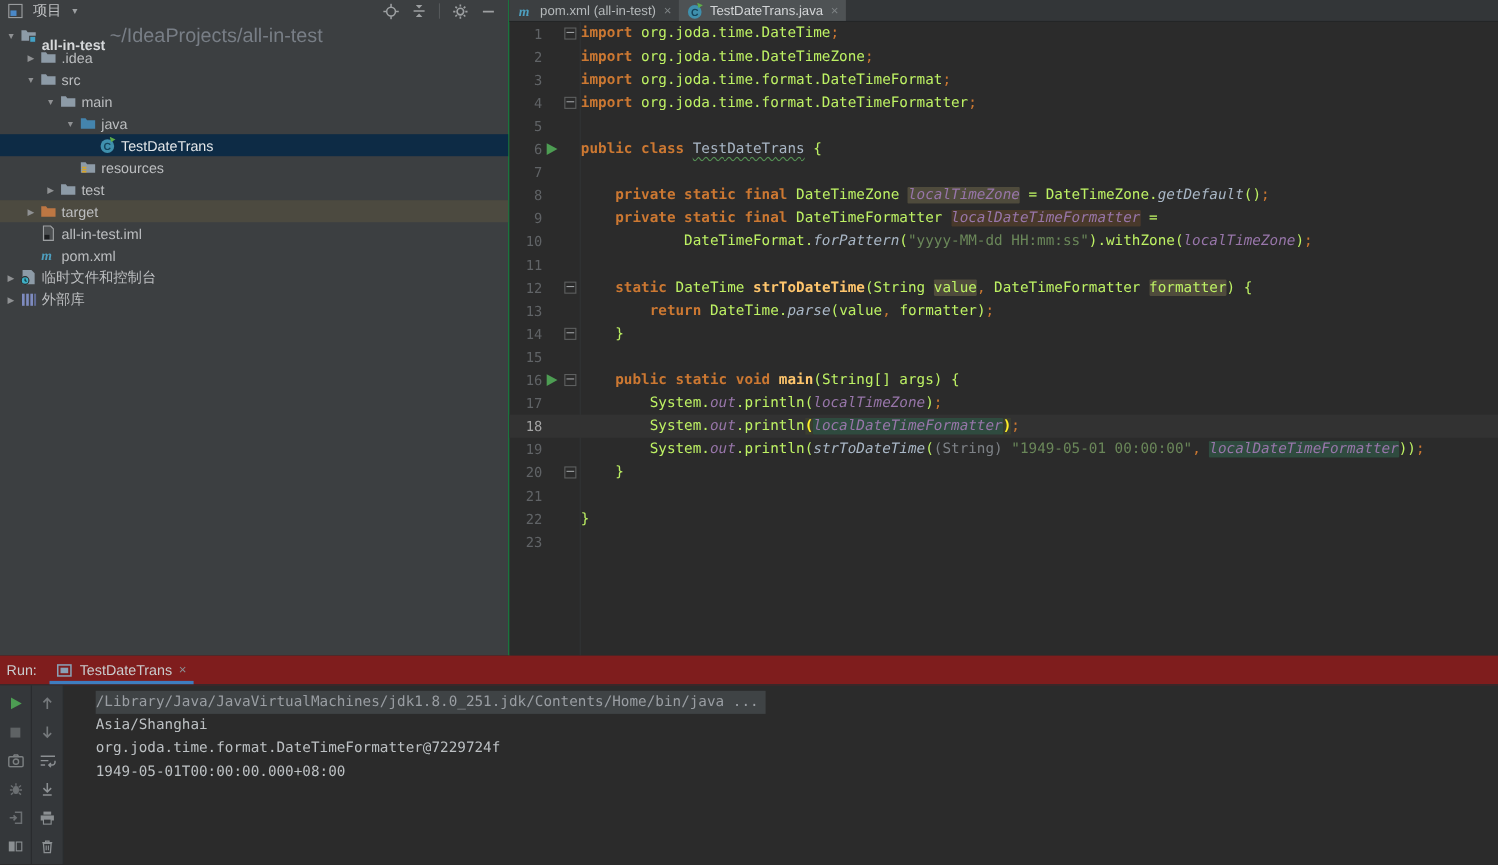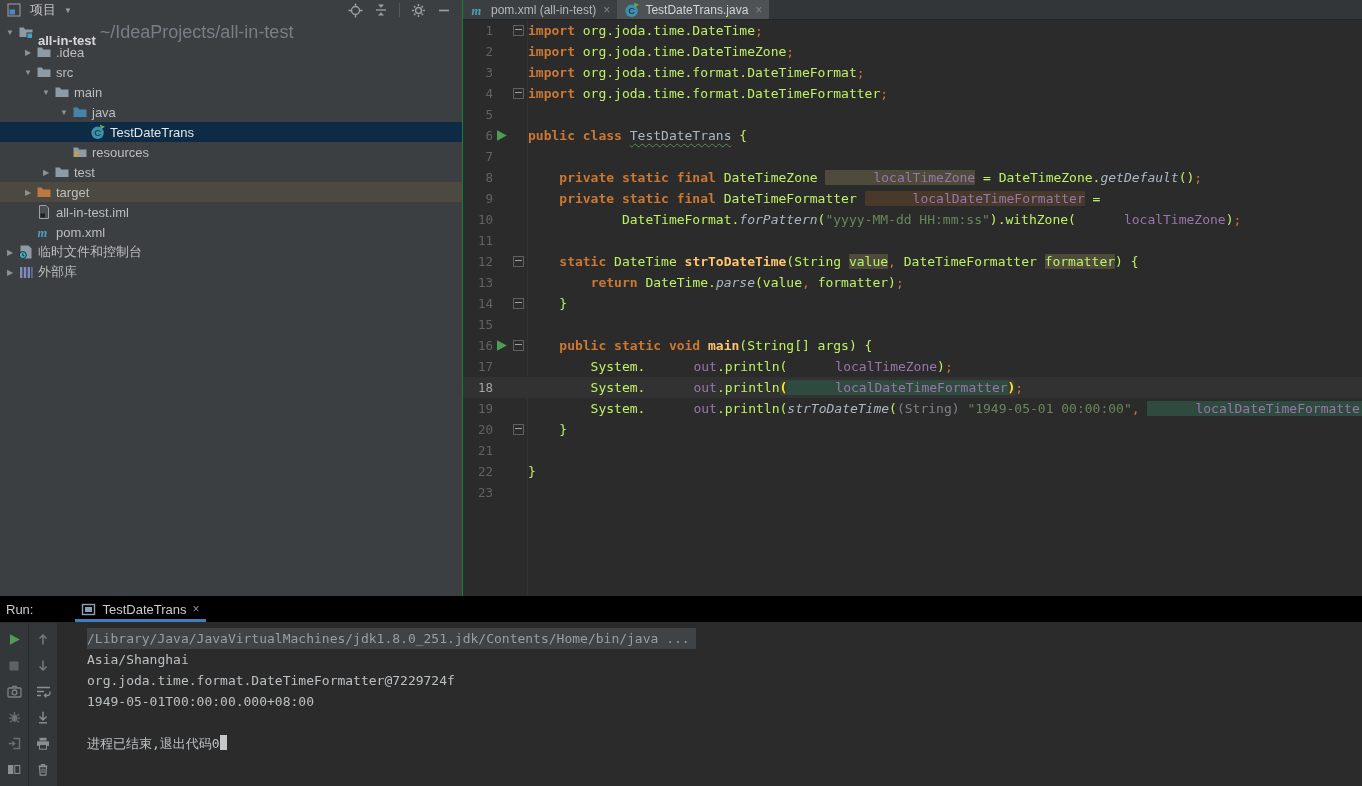--- a/index.html
+++ b/index.html
@@ -40,33 +40,33 @@
   .g-run{width:17px;flex:0 0 17px;display:flex;justify-content:center;align-items:center;cursor:pointer;}
   .g-fold{width:17px;flex:0 0 17px;position:relative;display:flex;justify-content:center;align-items:center;cursor:pointer;}
   .fold-box{width:9px;height:9px;border:1px solid #5e6060;background:#2b2b2b;position:relative;z-index:1;}
   .fold-box:after{content:"";position:absolute;left:1px;right:1px;top:3px;height:1px;background:#9da0a2;}
   .fold-line{position:absolute;left:50%;top:0;bottom:0;width:1px;background:#48494b;}
   .code-text{white-space:pre;margin-left:1px;}
   .tk-kw{color:var(--keyword);font-weight:bold;}
   .tk-pl{color:#bef264;}
   .tk-sep{color:var(--keyword);}
   .tk-str{color:var(--string);}
-  .tk-fld{color:var(--field);padding-left:48px;}
+  .tk-fld{color:var(--field);font-style:italic;}
   .tk-call{color:#a9b7c6;font-style:italic;}
   .tk-mth{color:var(--method);font-weight:bold;}
   .tk-cast{color:#7e8287;}
   .tk-match{color:#ffef28;font-weight:bold;background:#3b3e30;}
   .tk-wavy{color:#a9b7c6;text-decoration:underline wavy #548f54 1px;text-underline-offset:3px;}
   .hl-olive{background:#4f4b3c;border-radius:1px;}
   .hl-brown{background:#49392b;border-radius:1px;}
   .hl-green{background:#2f4b3f;border-radius:1px;}
 
   
   #run-panel{position:absolute;left:0;top:596px;width:1362px;height:190px;background:#2b2b2b;}
-  #run-header{height:26px;background:#000000;display:flex;align-items:center;color:#c9ccce;font-size:13px;border-bottom:1px solid #2a2c2e;gap:30px;}
+  #run-header{height:26px;background:#7f1d1d;display:flex;align-items:center;color:#c9ccce;font-size:13px;border-bottom:1px solid #2a2c2e;}
   #run-label{padding:0 12px 0 6px;}
   #run-tab{position:relative;height:100%;display:flex;align-items:center;gap:6px;padding:0 6px;cursor:pointer;}
   #run-tab:after{content:"";position:absolute;left:0;right:0;bottom:0;height:3px;background:var(--accent);}
   #run-tab .close{color:#8d9296;font-size:12px;}
   #run-body{position:absolute;left:0;top:27px;right:0;bottom:0;display:flex;}
   .toolcol{width:28px;flex:0 0 28px;background:#34373a;display:flex;flex-direction:column;align-items:center;padding:4px 0;gap:0;border-right:1px solid #292b2d;}
   .tool{height:27px;width:100%;display:flex;align-items:center;justify-content:center;cursor:pointer;}
   .tool.push-bottom{margin-top:auto;}
   #console{flex:1;padding:5px 0 0 29px;font-family:"DejaVu Sans Mono",monospace;font-size:13px;line-height:21px;color:#bcc0c3;cursor:text;}
   .console-line{height:21px;white-space:pre;}
@@ -559,18 +559,17 @@
               </svg>
             </span>
           </span>
         </div>
       <div id="console">
           <div class="console-line"><span class="cmd">/Library/Java/JavaVirtualMachines/jdk1.8.0_251.jdk/Contents/Home/bin/java ...</span></div>
           <div class="console-line"><span>Asia/Shanghai</span></div>
           <div class="console-line"><span>org.joda.time.format.DateTimeFormatter@7229724f</span></div>
           <div class="console-line"><span>1949-05-01T00:00:00.000+08:00</span></div>
           <div class="console-line"><span></span></div>
-          <div class="console-line"><span>进程已结束,退出代码0</span><span class="caret-block"></span></div>
         </div>
     </div>
   </div>
 
 </div>
 
 </body></html>

